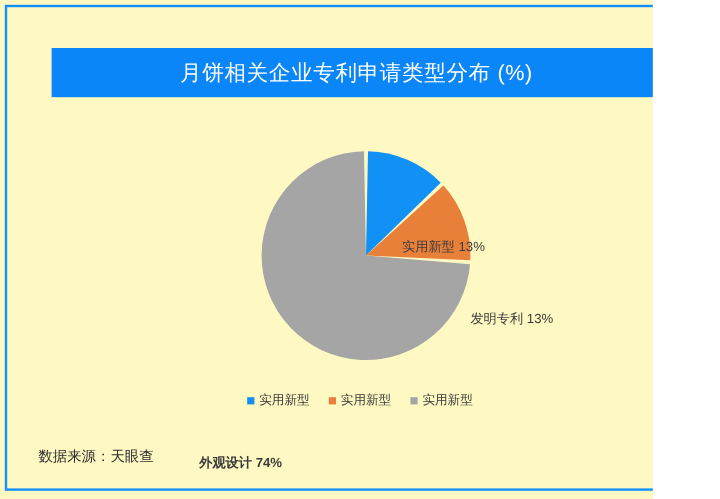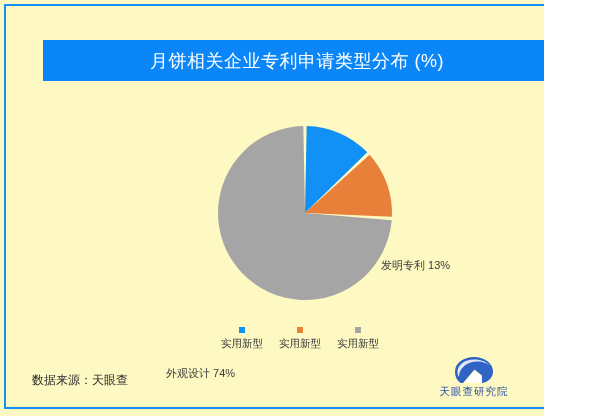--- a/index.html
+++ b/index.html
@@ -59,38 +59,37 @@
     left: 0;
     top: 0;
   }
   .slice-label {
     position: absolute;
     font-size: 11px;
     color: #3b3b3b;
     white-space: nowrap;
   }
   .label-a { left: 335px; top: 112px; }
-  .label-b { left: 381px; top: 172px; }
-  .label-c { left: 166px; top: 280px; }
+  .label-b { left: 392px; top: 172px; }
+  .label-c { left: 166px; top: 292px; font-weight: bold; }
 
   .legend {
     position: absolute;
     left: 0;
     top: 327px;
     width: 600px;
     display: flex;
     justify-content: center;
     align-items: center;
     gap: 16px;
   }
   .legend-item {
     display: flex;
     align-items: center;
     gap: 4px;
-    flex-direction: column;
   }
   .legend-swatch {
     width: 6px;
     height: 6px;
     display: inline-block;
   }
   .legend-label {
     font-size: 10.5px;
     color: #3b3b3b;
     white-space: nowrap;
@@ -136,20 +135,21 @@
 
   <div class="chart-area">
     <svg class="pie-svg" width="600" height="270" viewBox="0 0 600 270">
       <g id="pie-slices">
           <path d="M 305 127 L 306.670177488773 40.01603304541695 A 87 87 0 0 1 367.26526783222505 66.2378701675025 Z" fill="#1190f5"></path>
           <path d="M 305 127 L 369.5518981648786 68.67288415058448 A 87 87 0 0 1 391.91719527762166 130.79488670078425 Z" fill="#e8803a"></path>
           <path d="M 305 127 L 391.7074526531692 134.12865025081356 A 87 87 0 1 1 303.32982251122695 40.01603304541695 Z" fill="#a5a5a5"></path>
         </g>
     </svg>
 
+    <div class="slice-label label-a">实用新型 13%</div>
     <div class="slice-label label-b">发明专利 13%</div>
     <div class="slice-label label-c">外观设计 74%</div>
   </div>
 
   <div class="legend" id="legend">
       <div class="legend-item">
         <span class="legend-swatch" style="background: rgb(17, 144, 245);"></span>
         <span class="legend-label">实用新型</span>
       </div>
       <div class="legend-item">
@@ -157,22 +157,14 @@
         <span class="legend-label">实用新型</span>
       </div>
       <div class="legend-item">
         <span class="legend-swatch" style="background: rgb(165, 165, 165);"></span>
         <span class="legend-label">实用新型</span>
       </div>
     </div>
 
   <div class="source">数据来源：天眼查</div>
 
-  <div class="brand">
-    <svg class="brand-mark" width="40" height="28" viewBox="0 0 40 28">
-      <path d="M20 1 C31 1 39 7.5 39 15.5 C39 21.5 34.5 26 28 27 L28 19.5 L20.5 13.5 L9 27 L6.5 27 C2.5 24 1 20 1 15.5 C1 7.5 9 1 20 1 Z" fill="#2f64c4"></path>
-      <path d="M10.5 26.6 L20.5 15 L27.4 20.6 L27.4 26.6 Z" fill="#ffffff"></path>
-      <path d="M5 21 C5 12 13 5.5 23 5.5 C29 5.5 34 7.5 36.5 10.5 C33 6 27 3.5 20 3.5 C10.5 3.5 3.5 9 3.5 16 C3.5 17.8 4 19.5 5 21 Z" fill="#ffffff" opacity="0.85"></path>
-    </svg>
-    <div class="brand-name">天眼查研究院</div>
-  </div>
 
 </div>
 
 </body></html>

